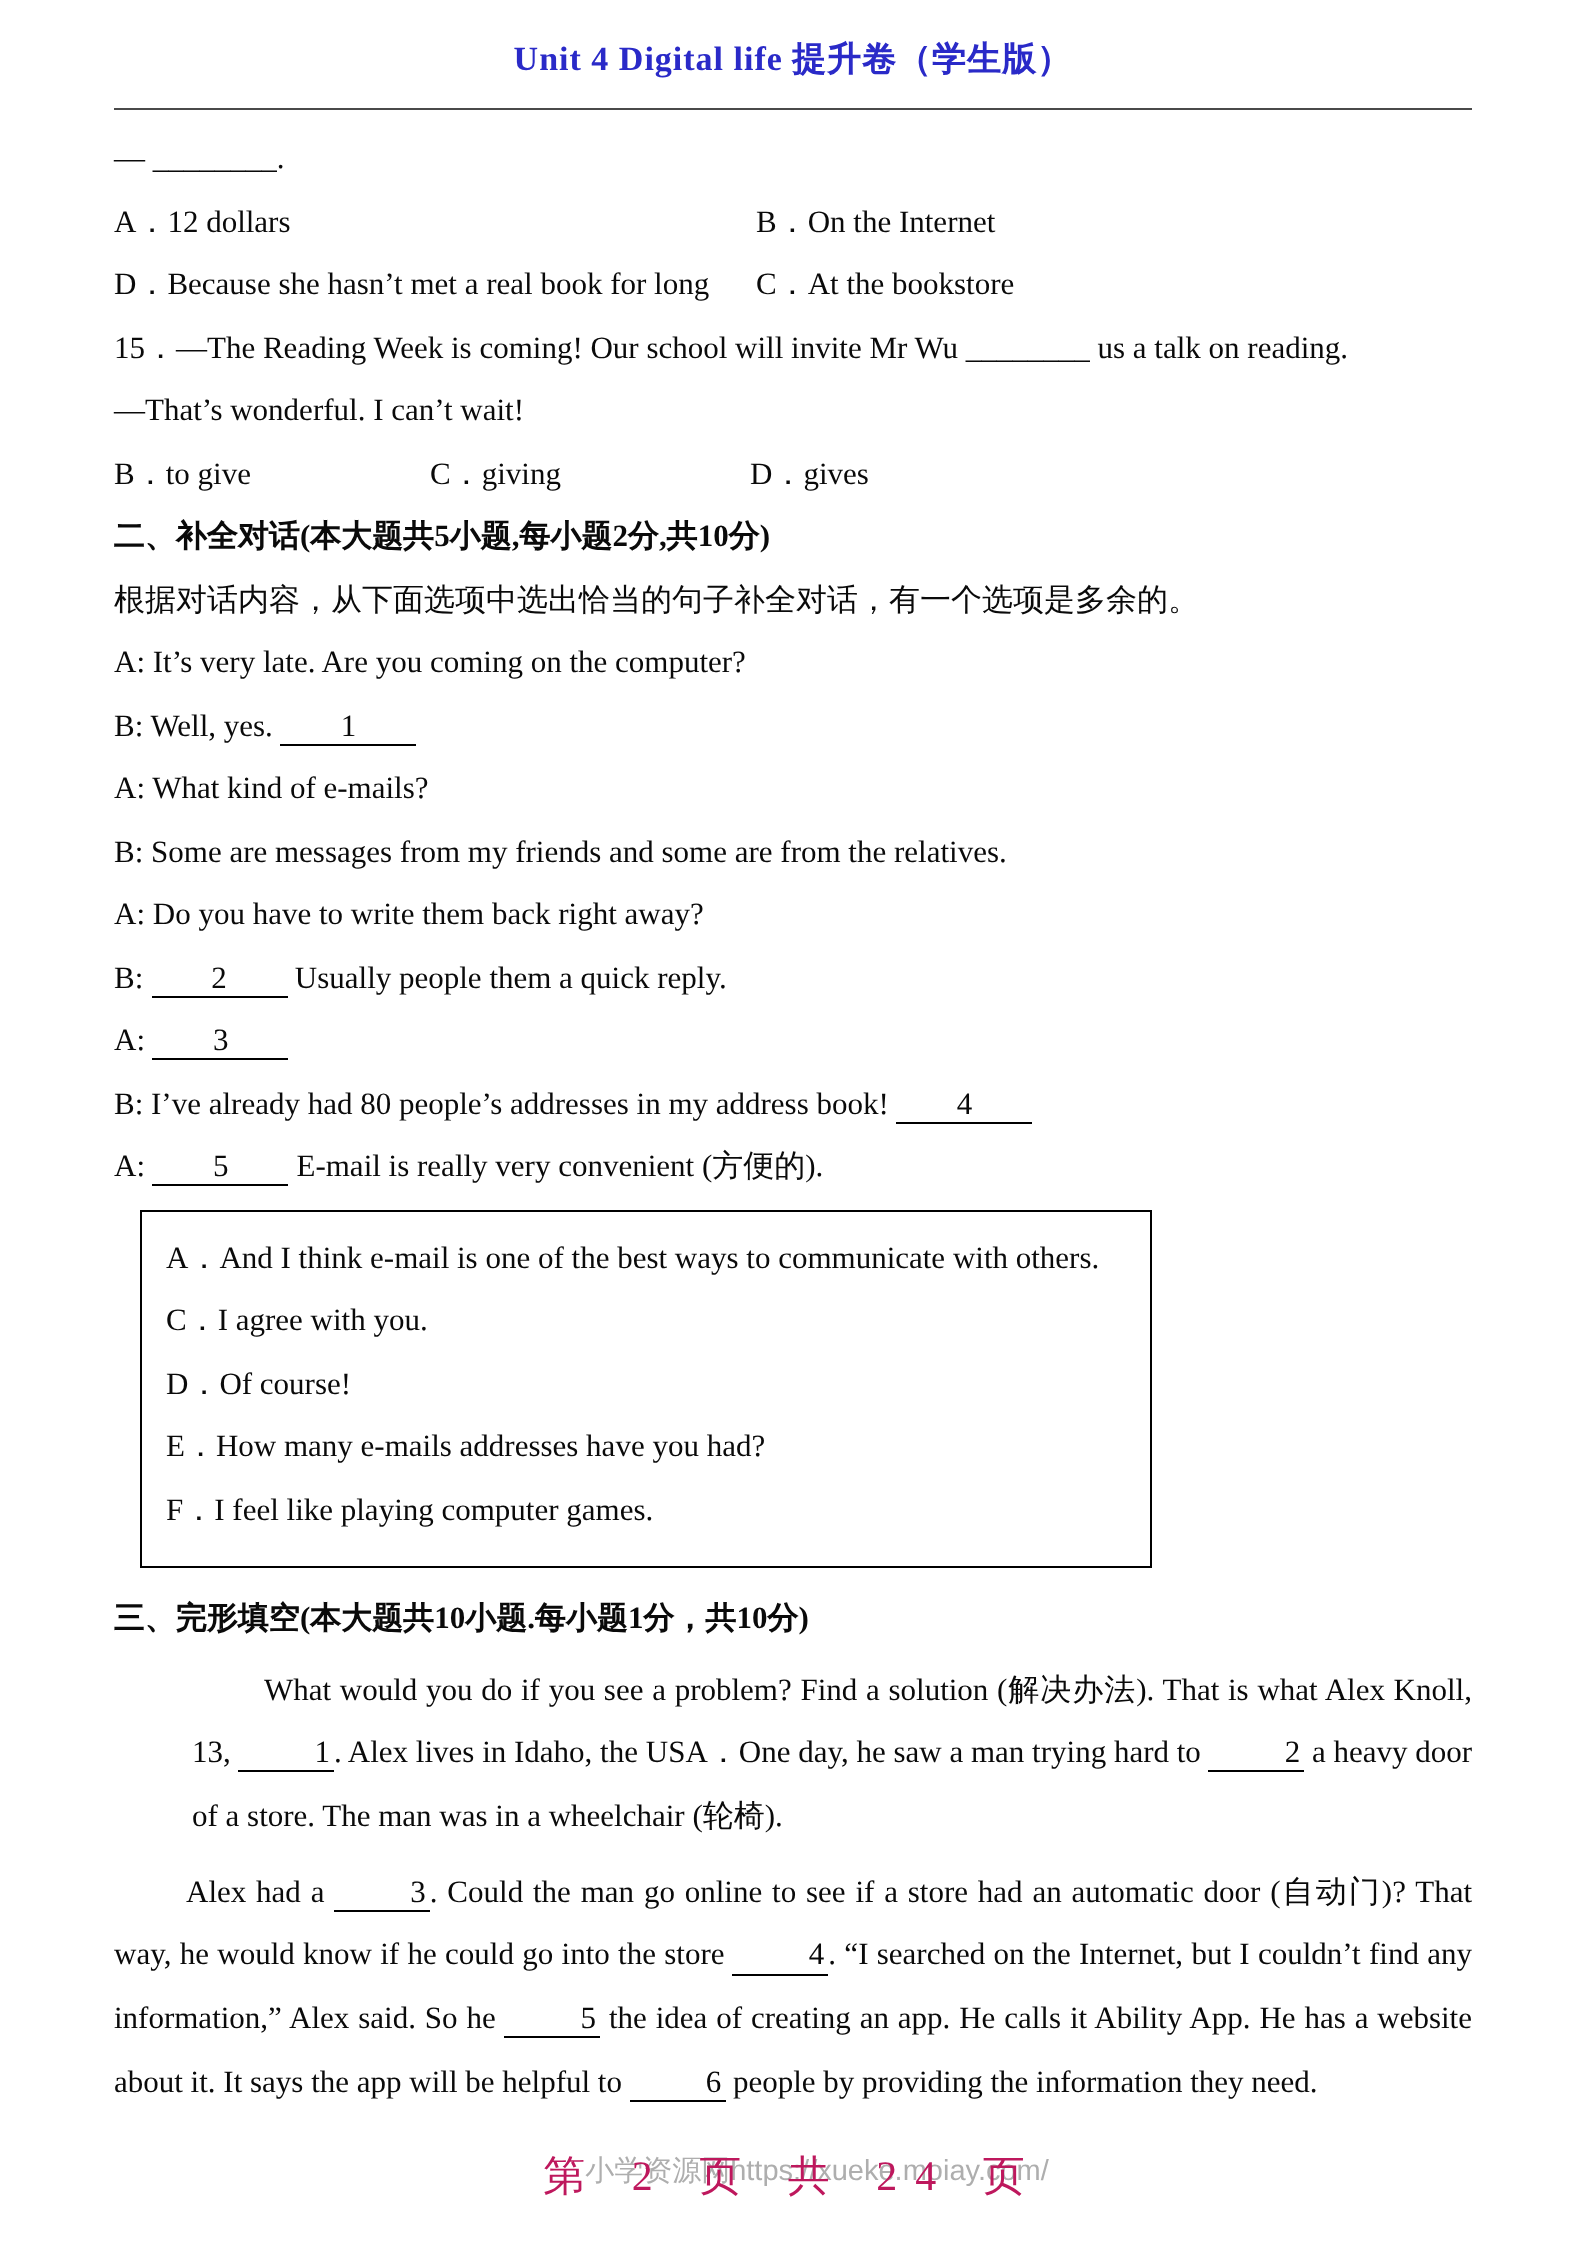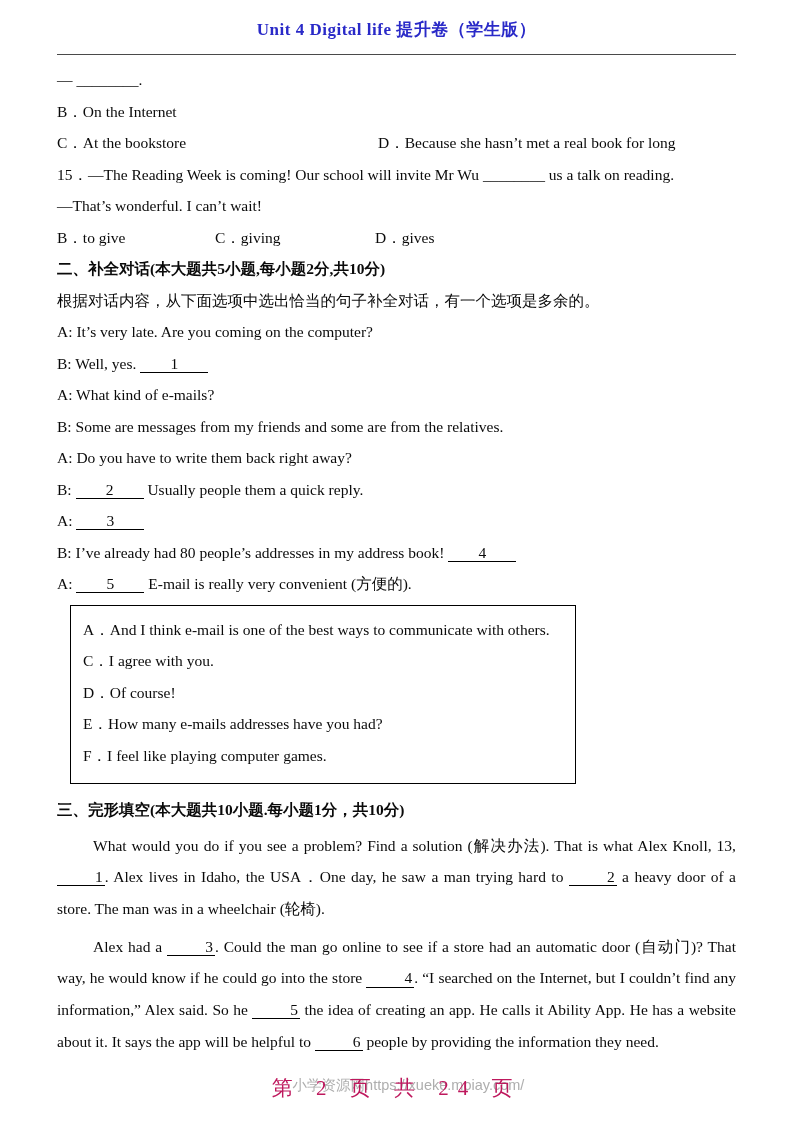--- a/index.html
+++ b/index.html
@@ -28,21 +28,21 @@
   }
   .blank:empty { display:none; }
   .blank-sm { min-width:42px; }
   .choices-box {
     border:1px solid #000; width:506px; margin-top:5px;
     padding:8px 10px 12px 12px;
     margin-left:13px;
   }
   .choices-box .choice { line-height:31.5px; }
   .cloze { text-align:justify; line-height:31.7px; text-indent:36px; }
-  .cloze.mt1 { margin-top:4px; }
+  .cloze.mt1 { margin-top:4px;margin-left:39px; }
   .cloze.mt2 { margin-top:6px; }
   .footer {
     position:absolute; left:0; bottom:24px; width:100%; height:24px;
     text-align:center; font-size:14.5px;
   }
   .watermark {
     position:absolute; left:12px; width:100%; top:2px;
     color:#aeaeae; font-family:"Liberation Sans","DejaVu Sans",sans-serif;
   }
   .page-num {
@@ -55,25 +55,26 @@
 
 <div class="page">
 
   <div class="title">Unit 4 Digital life 提升卷（学生版）</div>
   <hr class="divider">
 
   <div class="content">
 
     <p class="line">— ________.</p>
     <div class="opt-2col">
+      <span>A．12 dollars</span>
       <span>B．On the Internet</span>
     </div>
     <div class="opt-2col">
+      <span>D．Because she hasn’t met a real book for long</span>
       <span>C．At the bookstore</span>
-      <span>D．Because she hasn’t met a real book for long</span>
     </div>
 
     <p class="line">15．—The Reading Week is coming! Our school will invite Mr Wu ________ us a talk on reading.</p>
     <p class="line">—That’s wonderful. I can’t wait!</p>
     <div class="opt-4col">
       <span>B．to give</span>
       <span>C．giving</span>
       <span>D．gives</span>
     </div>
 

